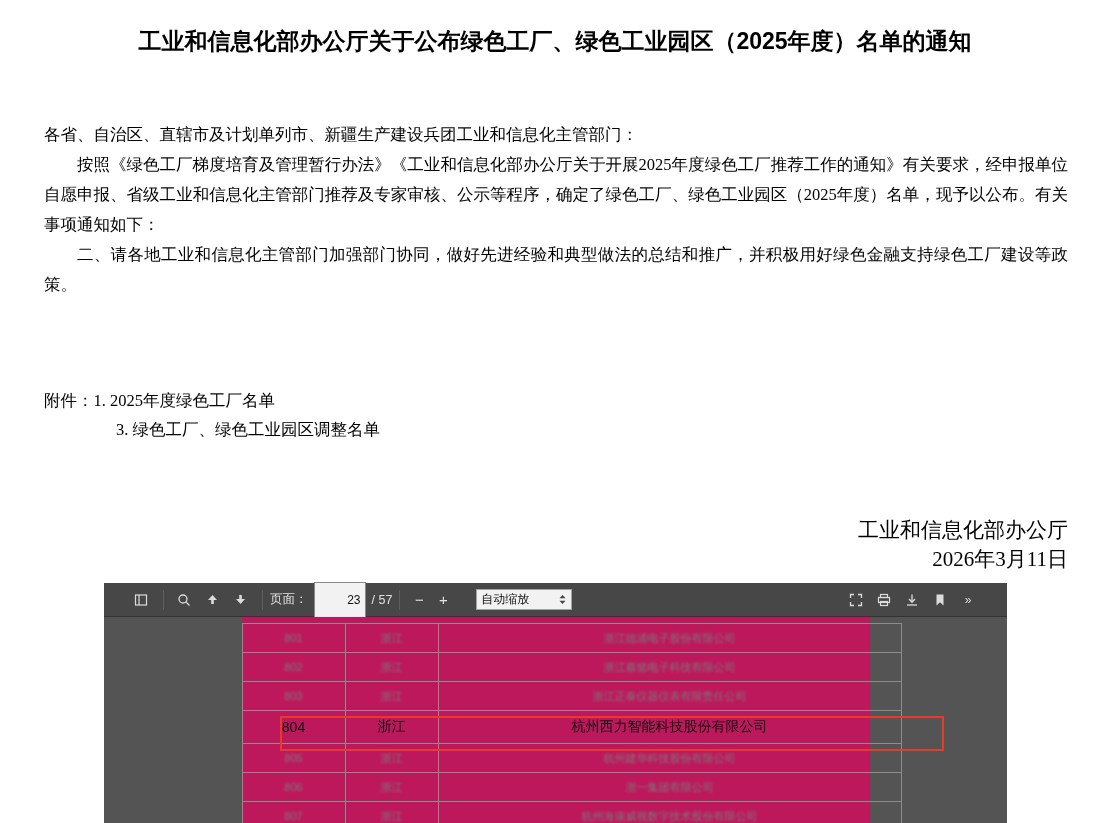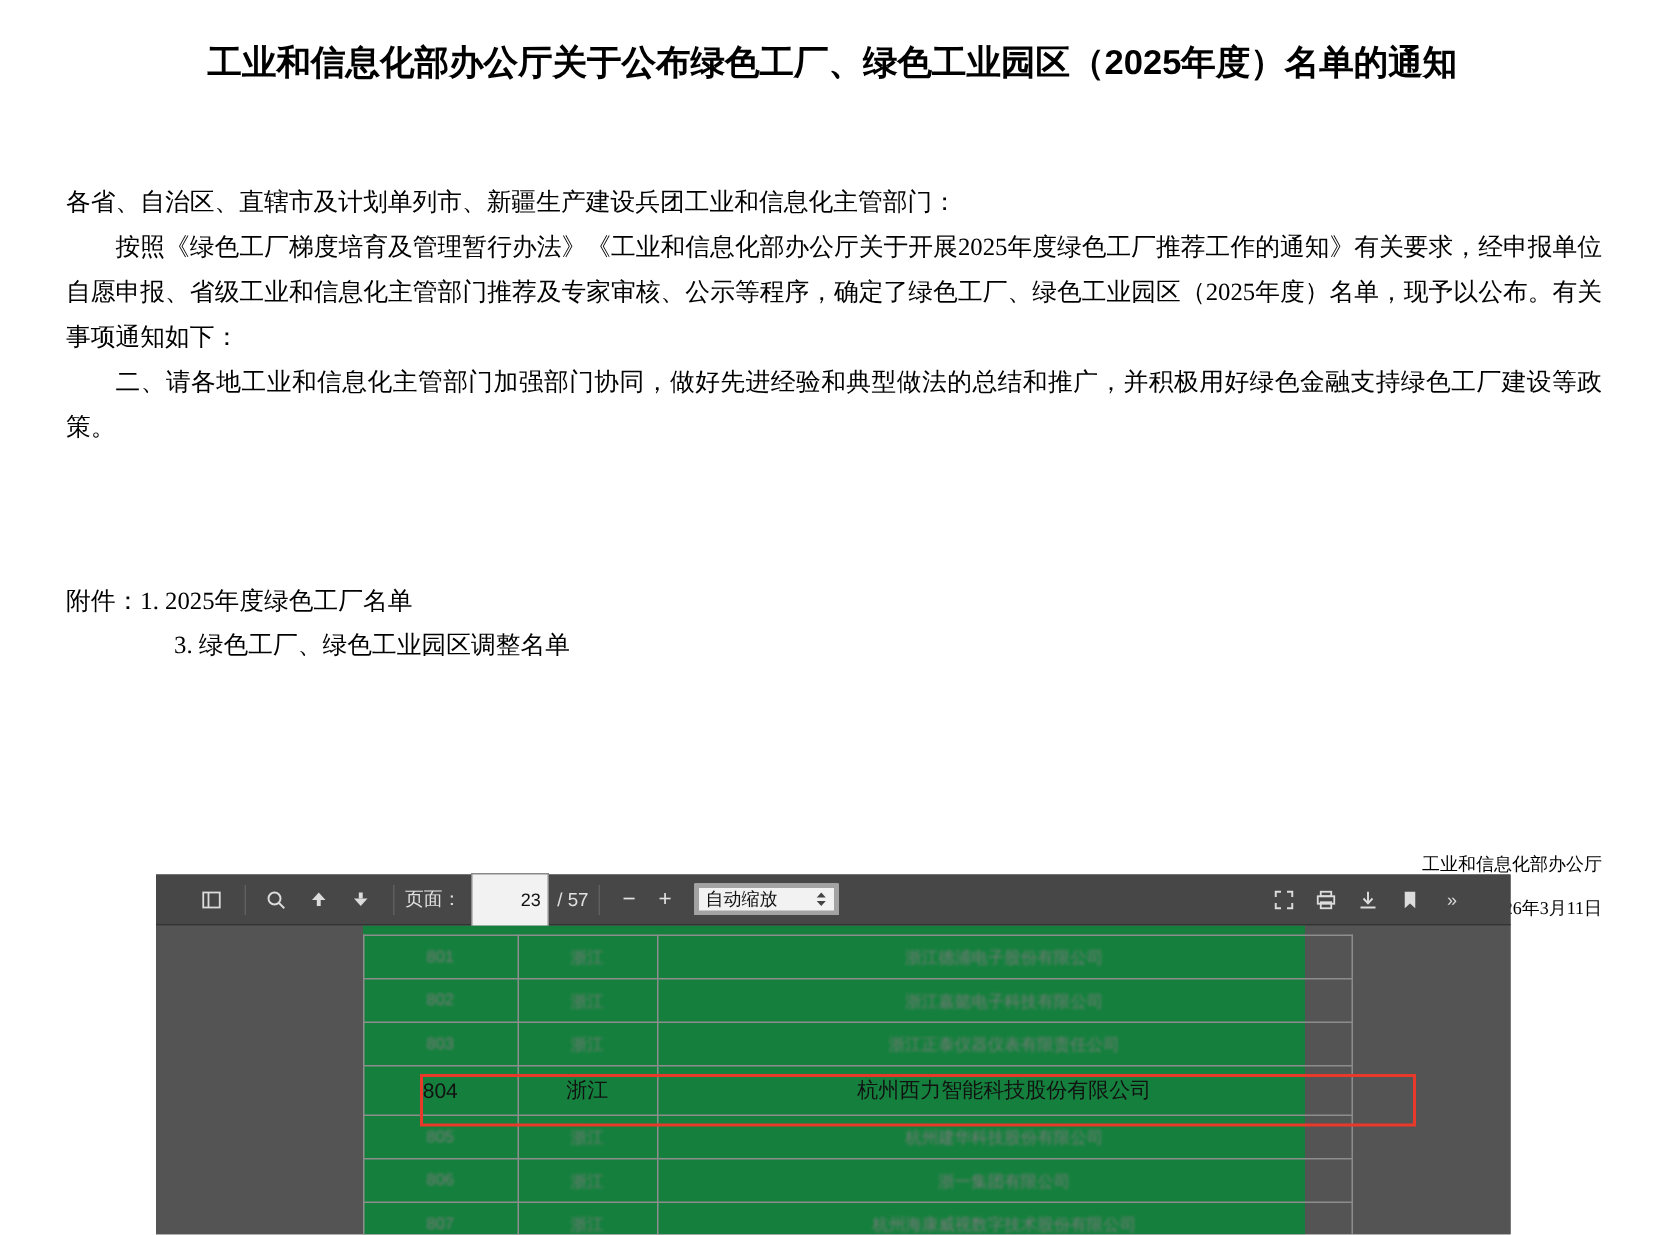--- a/index.html
+++ b/index.html
@@ -59,25 +59,25 @@
     line-height: 29px;
   }
   .attachments .att-line {
     white-space: pre;
   }
   .att-indent {
     padding-left: 72px;
   }
   .signature {
     position: absolute;
-    top: 562px;
+    top: 516px;
     right: 42px;
     text-align: right;
     font-family: "Liberation Serif", serif;
-    font-size: 12px;
+    font-size: 21px;
     line-height: 29px;
   }
 
   
   .pdf-viewer {
     position: absolute;
     left: 104px;
     top: 583px;
     width: 903px;
     height: 240px;
@@ -138,45 +138,45 @@
   .zoom-btn {
     width: 24px;
     height: 22px;
     display: flex;
     align-items: center;
     justify-content: center;
     color: #e2e2e2;
     font-size: 15px;
   }
   .zoom-select {
-    margin-left: 8px;
+    margin-left: 21px;
     width: 96px;
     height: 21px;
     background: #f2f2f2;
-    border: 3px solid #a3a3a3;
+    border: 1px solid #a3a3a3;
     color: #111;
     font-size: 12px;
     display: flex;
     align-items: center;
     padding: 0 4px;
     box-sizing: border-box;
     justify-content: space-between;
     font-family: "Liberation Sans", sans-serif;
   }
   .spacer { flex: 1; }
   .pdf-page-area {
     height: 206px;
     background: #545454;
     display: flex;
     justify-content: center;
     overflow: hidden;
   }
   .pdf-sheet {
     width: 628px;
-    background: #15803d;
+    background: #be185d;
     position: relative;
     margin-top: 0;
   }
   table.doc-table {
     border-collapse: collapse;
     width: 650px;
     margin: 6px auto 0 auto;
     table-layout: fixed;
   }
   table.doc-table td {

